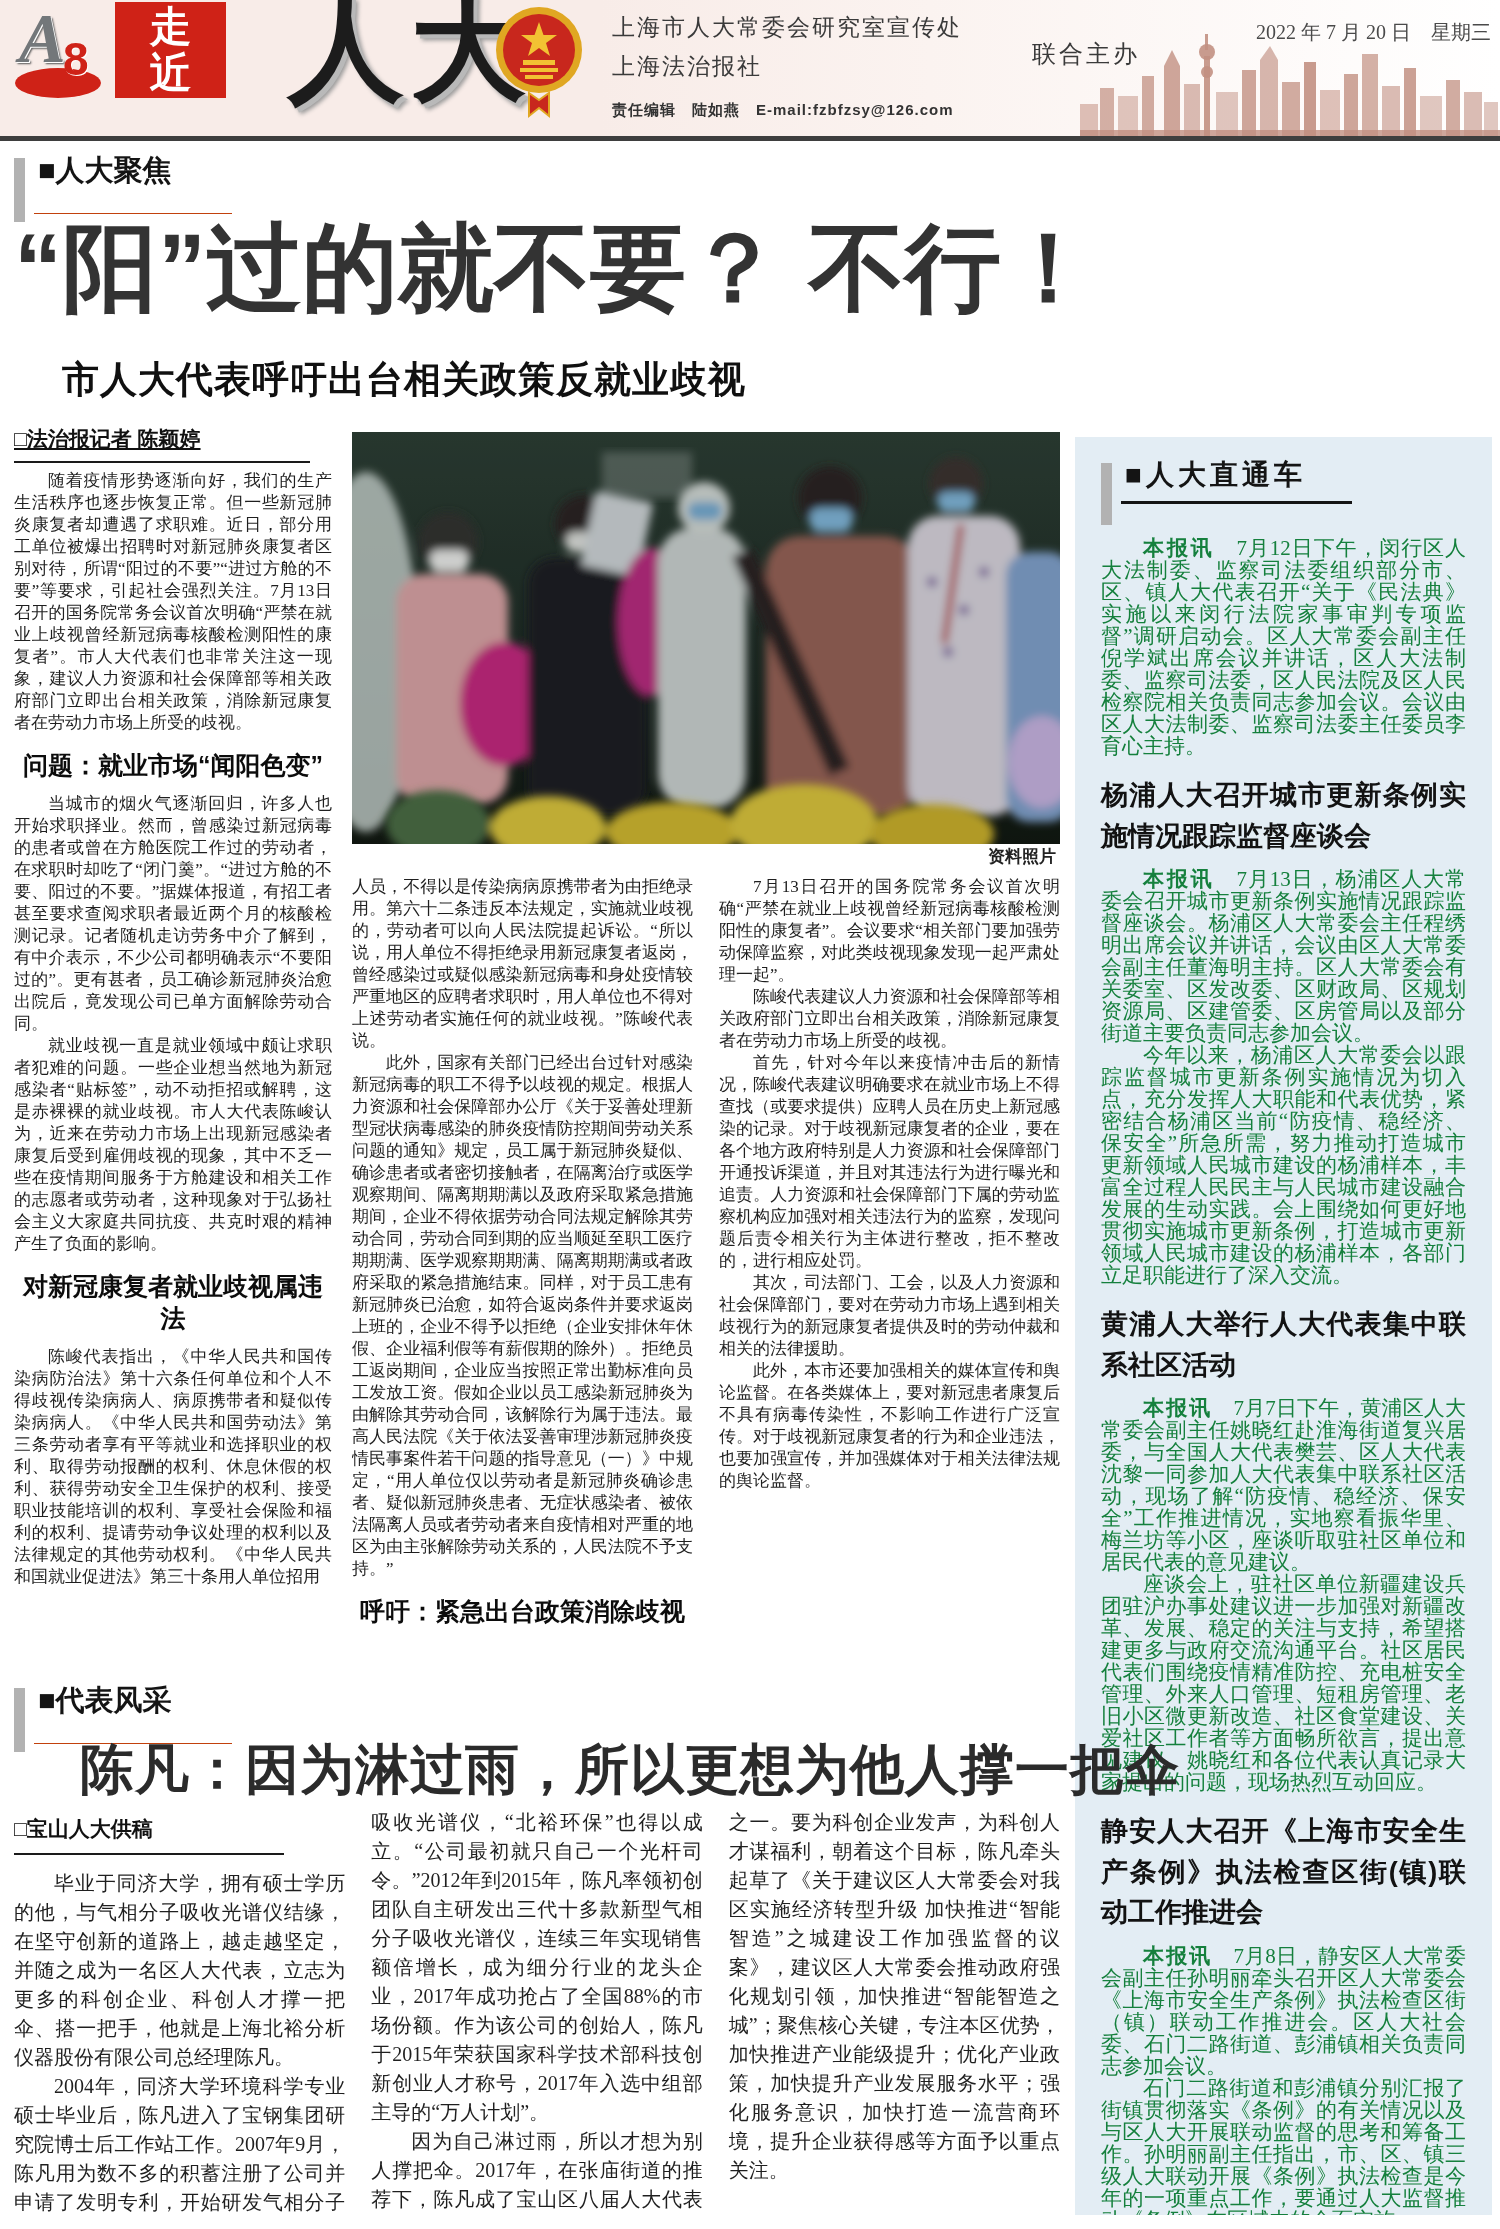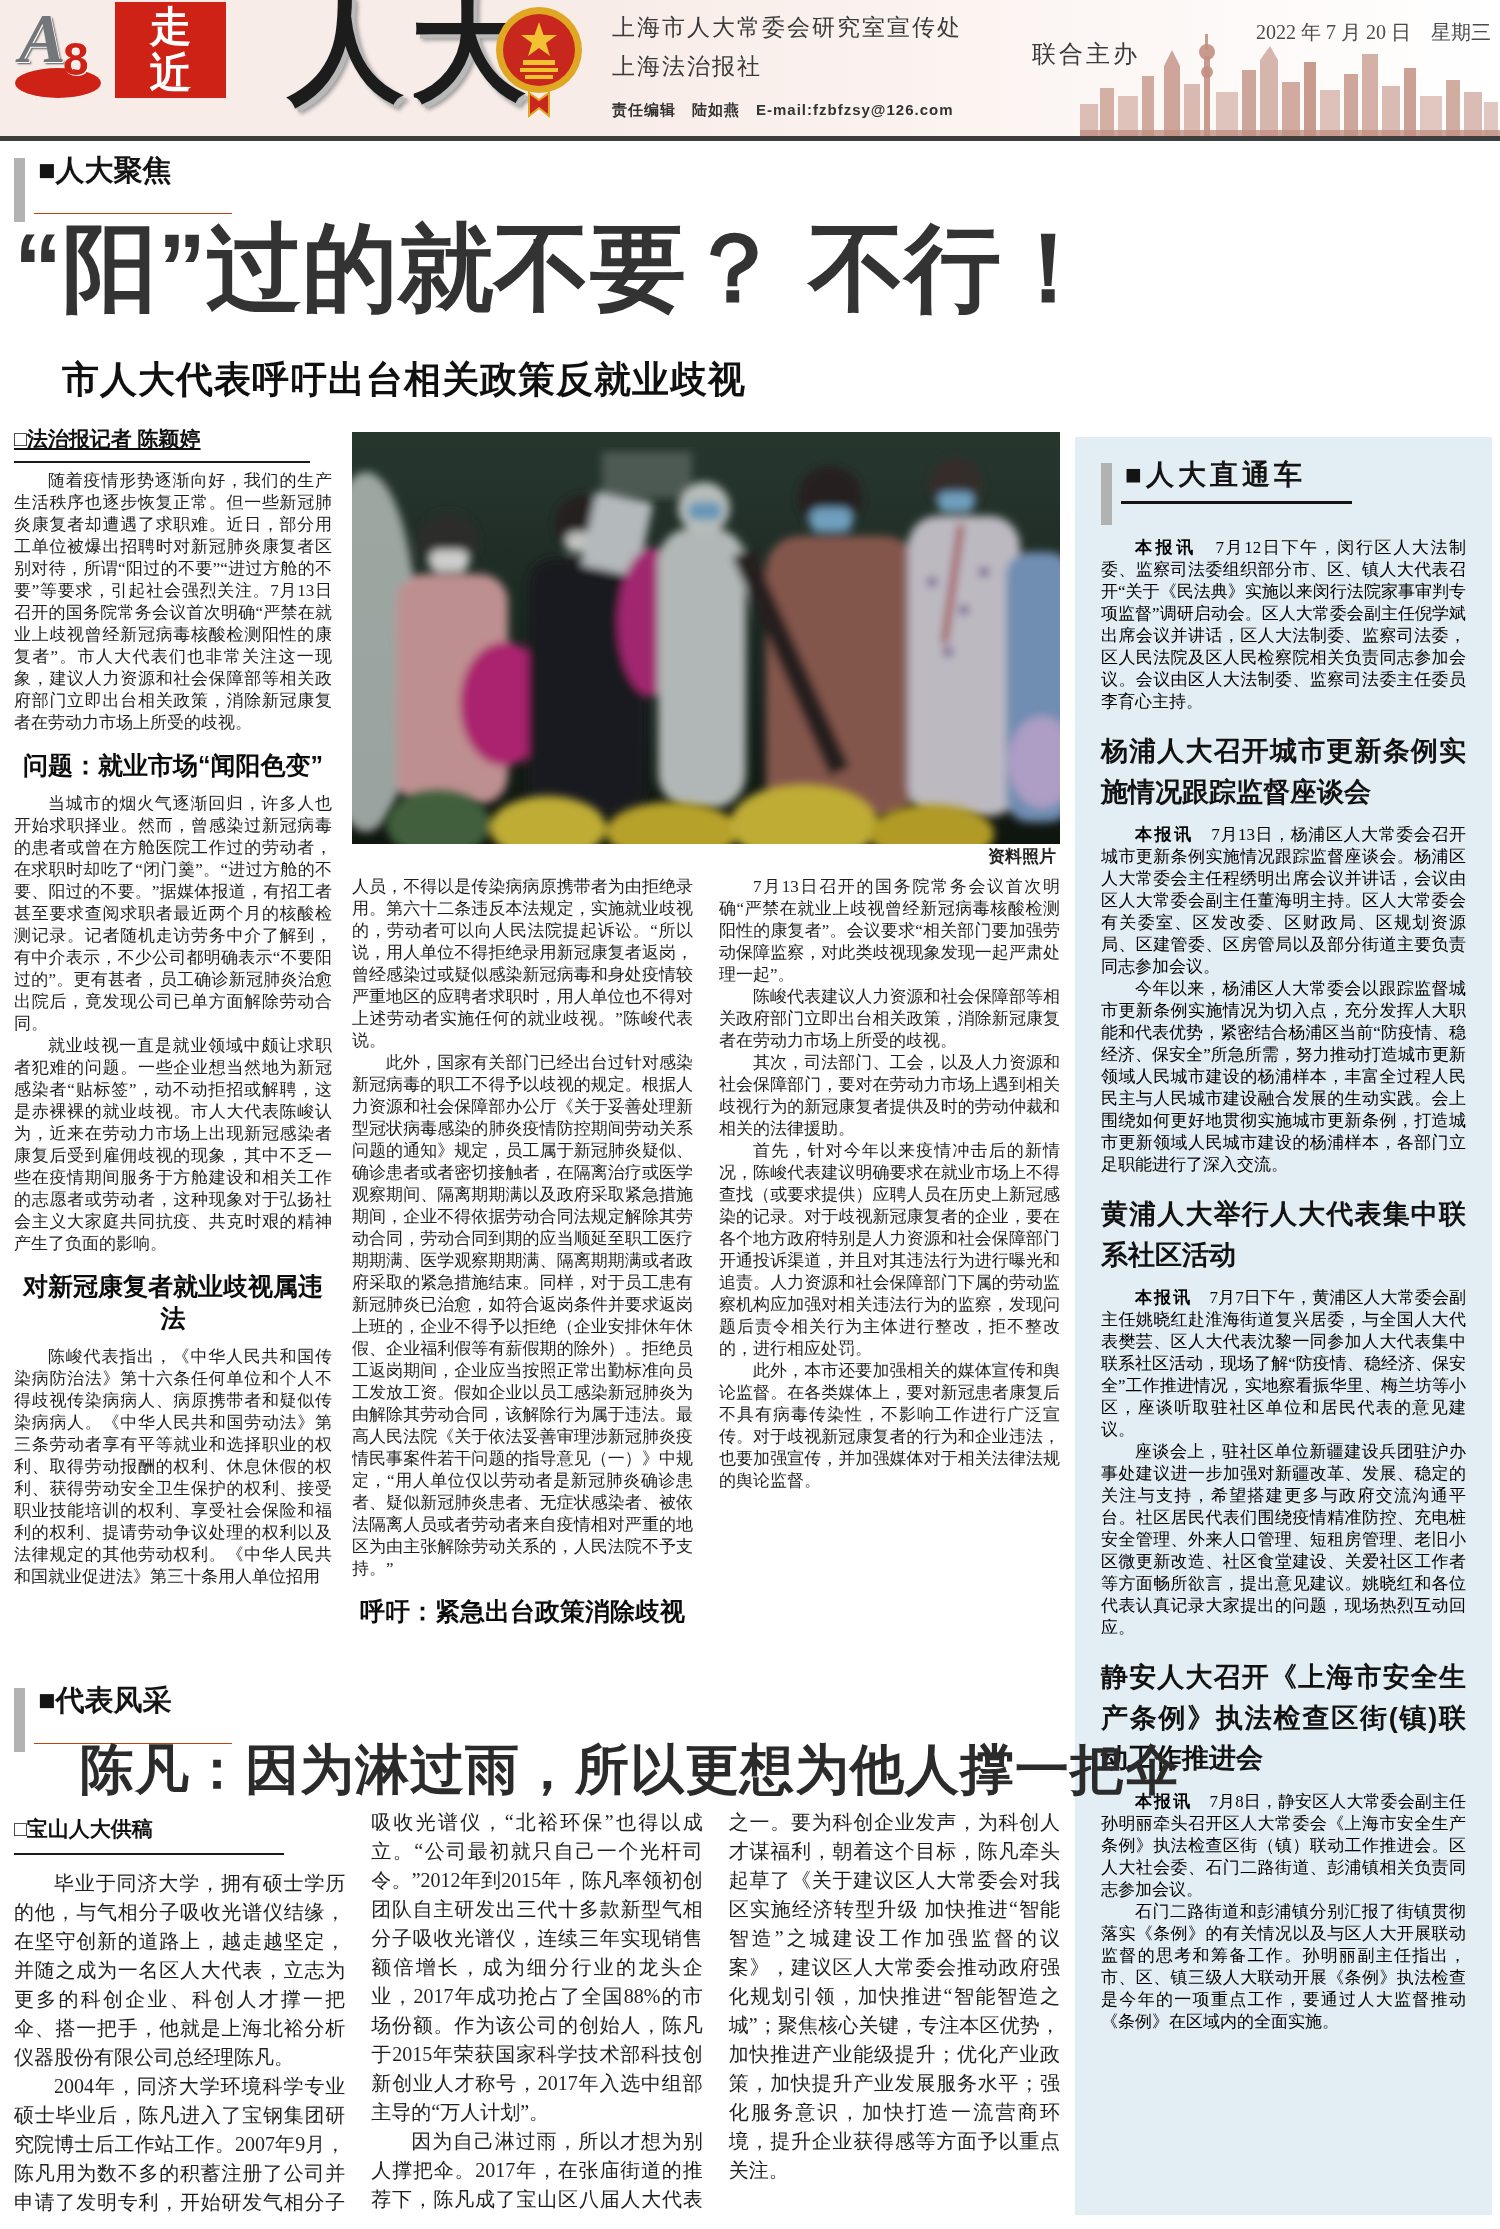--- a/index.html
+++ b/index.html
@@ -52,21 +52,21 @@
                  font:700 17px/1 "Liberation Serif",serif;color:#222;}
 
   
   .sidebar{position:absolute;left:1075px;top:437px;width:417px;height:1778px;background:#e3edf4;
            box-sizing:border-box;padding:24px 26px;overflow:hidden;}
   .sb-tag{position:relative;height:76px;}
   .sb-tag .bar{position:absolute;left:0;top:2px;width:11px;height:62px;background:#b2b2b2;}
   .sb-tag .label{position:absolute;left:20px;top:0;font:700 28px/1 "Liberation Sans",sans-serif;color:#141414;
                  padding:0 46px 12px 4px;border-bottom:3px solid #141414;white-space:nowrap;letter-spacing:4px;}
   .sb-title{font:700 27px/1.5 "Liberation Sans",sans-serif;color:#121212;margin:18px 0 12px;text-align:justify;}
-  .sb-p{font-size:17px;line-height:22px;text-align:justify;text-indent:2em;margin:0;color:#000000;}
+  .sb-p{font-size:21px;line-height:22px;text-align:justify;text-indent:2em;margin:0;color:#15803d;}
   .sb-p .lead{font-family:"Liberation Sans","DejaVu Sans",sans-serif;font-weight:700;letter-spacing:2px;}
 
   
   .dep-headline{position:absolute;left:80px;top:1742px;font:900 54px/1 "Liberation Sans",sans-serif;color:#2b2b2b;letter-spacing:1px;}
   .dep-body{position:absolute;left:14px;top:1808px;width:1046px;height:421px;overflow:hidden;
             column-count:3;column-gap:26px;column-fill:auto;text-align:justify;
             font-size:20px;line-height:29px;color:#1f1f1f;}
   .dep-body p{margin:0;text-indent:2em;}
   .dep-byline{font:700 21px/1 "Liberation Sans",sans-serif;color:#111;text-indent:0 !important;
               padding:10px 0 14px;border-bottom:2px solid #1a1a1a;margin-bottom:14px !important;width:270px;}
@@ -210,22 +210,22 @@
     </svg>
   </div>
   <div class="photo-caption">资料照片</div>
 
   <div class="cols23 bodytext">
       <p class="cont">人员，不得以是传染病病原携带者为由拒绝录用。第六十二条违反本法规定，实施就业歧视的，劳动者可以向人民法院提起诉讼。“所以说，用人单位不得拒绝录用新冠康复者返岗，曾经感染过或疑似感染新冠病毒和身处疫情较严重地区的应聘者求职时，用人单位也不得对上述劳动者实施任何的就业歧视。”陈峻代表说。</p>
       <p>此外，国家有关部门已经出台过针对感染新冠病毒的职工不得予以歧视的规定。根据人力资源和社会保障部办公厅《关于妥善处理新型冠状病毒感染的肺炎疫情防控期间劳动关系问题的通知》规定，员工属于新冠肺炎疑似、确诊患者或者密切接触者，在隔离治疗或医学观察期间、隔离期期满以及政府采取紧急措施期间，企业不得依据劳动合同法规定解除其劳动合同，劳动合同到期的应当顺延至职工医疗期期满、医学观察期期满、隔离期期满或者政府采取的紧急措施结束。同样，对于员工患有新冠肺炎已治愈，如符合返岗条件并要求返岗上班的，企业不得予以拒绝（企业安排休年休假、企业福利假等有薪假期的除外）。拒绝员工返岗期间，企业应当按照正常出勤标准向员工发放工资。假如企业以员工感染新冠肺炎为由解除其劳动合同，该解除行为属于违法。最高人民法院《关于依法妥善审理涉新冠肺炎疫情民事案件若干问题的指导意见（一）》中规定，“用人单位仅以劳动者是新冠肺炎确诊患者、疑似新冠肺炎患者、无症状感染者、被依法隔离人员或者劳动者来自疫情相对严重的地区为由主张解除劳动关系的，人民法院不予支持。”</p>
       <div class="col-subhead">呼吁：紧急出台政策消除歧视</div>
       <p>7月13日召开的国务院常务会议首次明确“严禁在就业上歧视曾经新冠病毒核酸检测阳性的康复者”。会议要求“相关部门要加强劳动保障监察，对此类歧视现象发现一起严肃处理一起”。</p>
       <p>陈峻代表建议人力资源和社会保障部等相关政府部门立即出台相关政策，消除新冠康复者在劳动力市场上所受的歧视。</p>
+      <p>首先，针对今年以来疫情冲击后的新情况，陈峻代表建议明确要求在就业市场上不得查找（或要求提供）应聘人员在历史上新冠感染的记录。对于歧视新冠康复者的企业，要在各个地方政府特别是人力资源和社会保障部门开通投诉渠道，并且对其违法行为进行曝光和追责。人力资源和社会保障部门下属的劳动监察机构应加强对相关违法行为的监察，发现问题后责令相关行为主体进行整改，拒不整改的，进行相应处罚。</p>
       <p>其次，司法部门、工会，以及人力资源和社会保障部门，要对在劳动力市场上遇到相关歧视行为的新冠康复者提供及时的劳动仲裁和相关的法律援助。</p>
-      <p>首先，针对今年以来疫情冲击后的新情况，陈峻代表建议明确要求在就业市场上不得查找（或要求提供）应聘人员在历史上新冠感染的记录。对于歧视新冠康复者的企业，要在各个地方政府特别是人力资源和社会保障部门开通投诉渠道，并且对其违法行为进行曝光和追责。人力资源和社会保障部门下属的劳动监察机构应加强对相关违法行为的监察，发现问题后责令相关行为主体进行整改，拒不整改的，进行相应处罚。</p>
       <p>此外，本市还要加强相关的媒体宣传和舆论监督。在各类媒体上，要对新冠患者康复后不具有病毒传染性，不影响工作进行广泛宣传。对于歧视新冠康复者的行为和企业违法，也要加强宣传，并加强媒体对于相关法律法规的舆论监督。</p>
     </div>
 
   <aside class="sidebar">
     <div class="sb-tag">
       <div class="bar"></div>
       <div class="label">■人大直通车</div>
     </div>
     <div id="sb-articles">
         <p class="sb-p"><span class="lead">本报讯</span>　7月12日下午，闵行区人大法制委、监察司法委组织部分市、区、镇人大代表召开“关于《民法典》实施以来闵行法院家事审判专项监督”调研启动会。区人大常委会副主任倪学斌出席会议并讲话，区人大法制委、监察司法委，区人民法院及区人民检察院相关负责同志参加会议。会议由区人大法制委、监察司法委主任委员李育心主持。</p>

